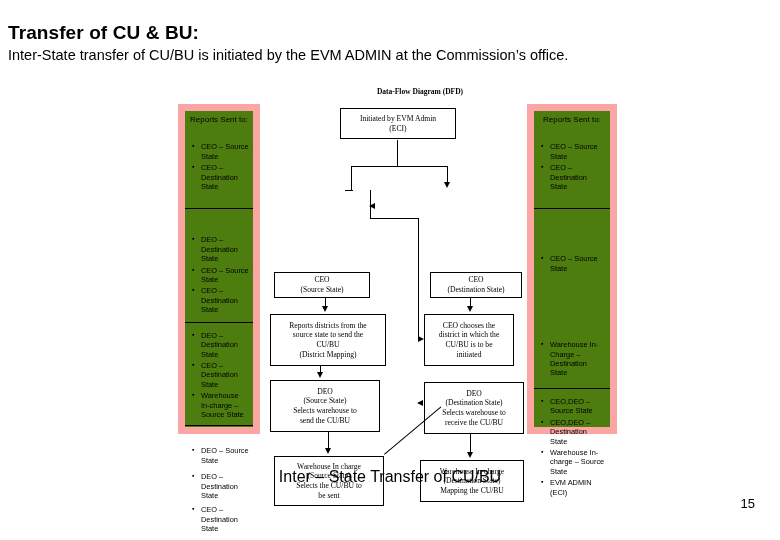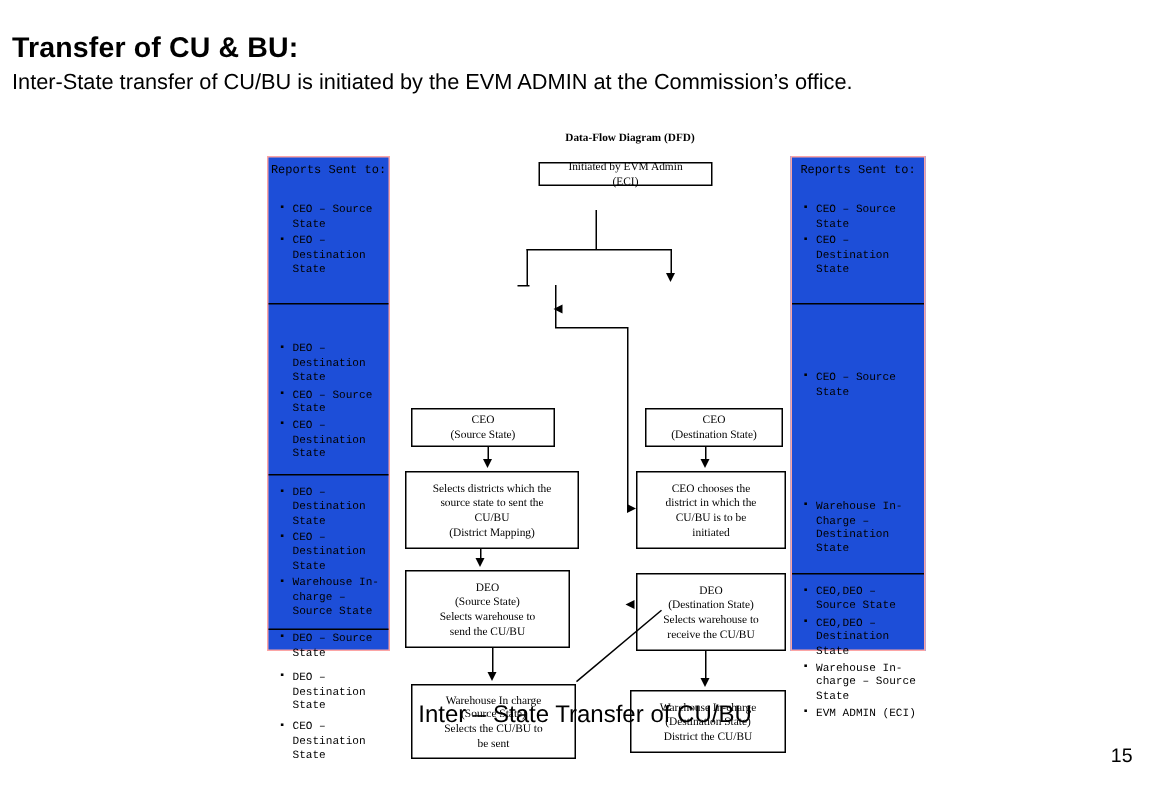--- a/index.html
+++ b/index.html
@@ -68,24 +68,24 @@
     flex-direction: column;
     align-items: center;
     justify-content: center;
     padding: 1px 2px;
   }
   .box span { display: block; width: 100%; }
 
   
   .panel {
     position: absolute;
-    border: 1px solid #fca5a5;
+    border: 7px solid #fca5a5;
     box-sizing: border-box;
-    background: #1d4ed8;
-    font-family: Liberation Mono, monospace;
+    background: #4d7c0f;
+    font-family: Liberation Sans, sans-serif;
     font-size: 7.4px;
     line-height: 9.4px;
   }
   .panel-title {
     text-align: center;
     padding-top: 4px;
     font-size: 8px;
   }
   .panel ul {
     margin: 0;
@@ -194,21 +194,21 @@
       <li>CEO – Source State</li>
       <li>CEO – Destination State</li>
     </ul>
     <div class="sep" style="margin-top:7px;"></div>
     <ul style="margin-top:8px;">
       <li>DEO – Destination State</li>
       <li>CEO – Destination State</li>
       <li>Warehouse In-charge – Source State</li>
     </ul>
     <div class="sep" style="margin-top:6px;"></div>
-    <ul style="margin-top:2px;">
+    <ul style="margin-top:20px;">
       <li>DEO – Source State</li>
       <li style="margin-top:7px;">DEO – Destination State</li>
       <li style="margin-top:5px;">CEO – Destination State</li>
     </ul>
   </div>
 
   <div class="panel" style="left:527px; top:22px; width:90px; height:330px;">
     <div class="panel-title">Reports Sent to:</div>
     <ul style="margin-top:18px;">
       <li>CEO – Source State</li>
@@ -223,21 +223,21 @@
     </ul>
     <div class="sep" style="margin-top:10px;"></div>
     <ul style="margin-top:8px;">
       <li>CEO,DEO – Source State</li>
       <li>CEO,DEO – Destination State</li>
       <li>Warehouse In-charge – Source State</li>
       <li>EVM ADMIN (ECI)</li>
     </ul>
   </div>
 
-  <div class="box" style="left:359px; top:26px; width:116px; height:16px;justify-content:center;">
+  <div class="box" style="left:340px; top:26px; width:116px; height:31px;justify-content:center;">
     <span>Initiated by EVM Admin</span>
     <span>(ECI)</span>
   </div>
 
   <div class="ln lnv" style="left:397px; top:58px; height:26px;"></div>
   <div class="ln lnh" style="left:351px; top:84px; width:97px;"></div>
   <div class="ln lnv" style="left:447px; top:84px; height:19px;"></div>
   <div class="arrow-down" style="left:444px; top:100px;"></div>
   <div class="ln lnv" style="left:351px; top:84px; height:24px;"></div>
   <div class="ln lnh" style="left:345px; top:108px; width:8px;"></div>
@@ -248,29 +248,29 @@
   </div>
   <div class="arrow-left" style="left:369px; top:121px;"></div>
   <div class="ln lnv" style="left:370px; top:108px; height:28px;"></div>
 
   <div class="box" style="left:430px; top:190px; width:92px; height:26px;">
     <span>CEO</span>
     <span>(Destination State)</span>
   </div>
 
   <div class="box" style="left:270px; top:232px; width:116px; height:52px;">
-    <span>Selects districts which the</span>
-    <span>source state to sent the</span>
+    <span>Reports districts from the</span>
+    <span>source state to send the</span>
     <span>CU/BU</span>
     <span>(District Mapping)</span>
   </div>
   <div class="ln lnv" style="left:325px; top:216px; height:10px;"></div>
   <div class="arrow-down" style="left:322px; top:224px;"></div>
 
-  <div class="box" style="left:424px; top:232px; width:100px; height:52px;">
+  <div class="box" style="left:424px; top:232px; width:90px; height:52px;">
     <span>CEO chooses the</span>
     <span>district in which the</span>
     <span>CU/BU is to be</span>
     <span>initiated</span>
   </div>
   <div class="ln lnv" style="left:470px; top:216px; height:10px;"></div>
   <div class="arrow-down" style="left:467px; top:224px;"></div>
 
   <div class="ln lnh" style="left:370px; top:136px; width:48px;"></div>
   <div class="ln lnv" style="left:418px; top:136px; height:122px;"></div>
@@ -300,21 +300,21 @@
     <span>be sent</span>
   </div>
   <div class="ln lnv" style="left:328px; top:350px; height:17px;"></div>
   <div class="arrow-down" style="left:325px; top:366px;"></div>
 
   <div class="diag" style="left:384px; top:372px; width:74px; transform: rotate(-40deg);"></div>
 
   <div class="box" style="left:420px; top:378px; width:104px; height:42px;">
     <span>Warehouse In-charge</span>
     <span>(Destination State)</span>
-    <span>District the CU/BU</span>
+    <span>Mapping the CU/BU</span>
   </div>
   <div class="ln lnv" style="left:470px; top:352px; height:18px;"></div>
   <div class="arrow-down" style="left:467px; top:370px;"></div>
 
 </div>
 
 <div id="caption">Inter – State Transfer of CU/BU</div>
 <div id="footer">
   <div id="footer-page">15</div>
 </div>

